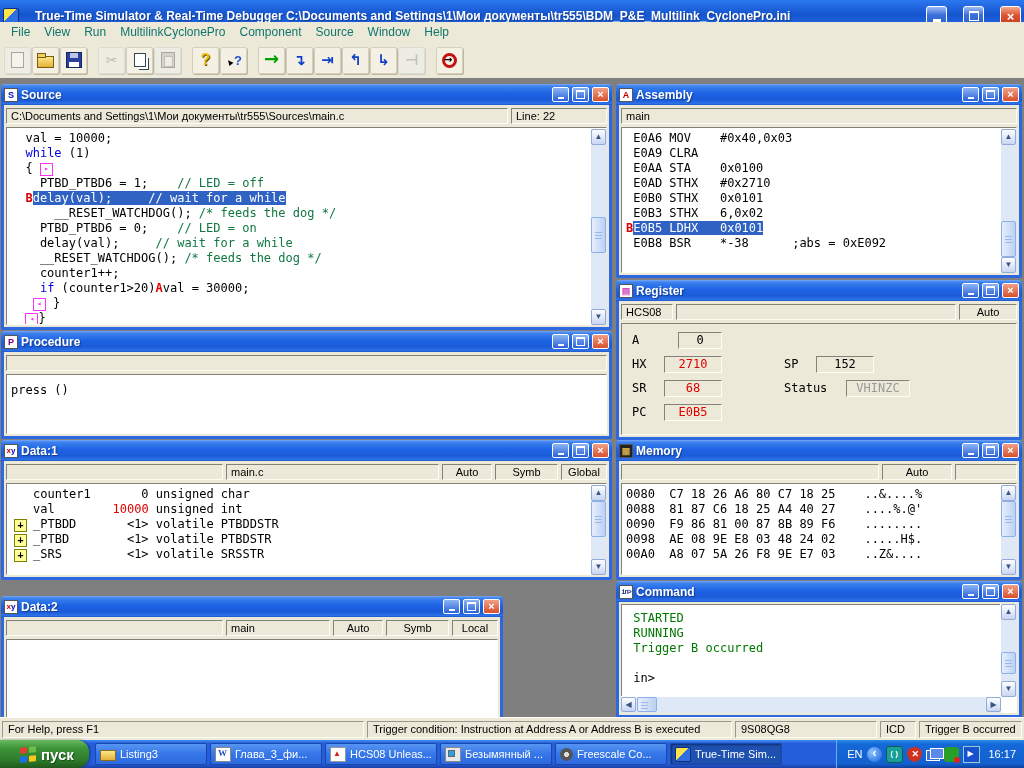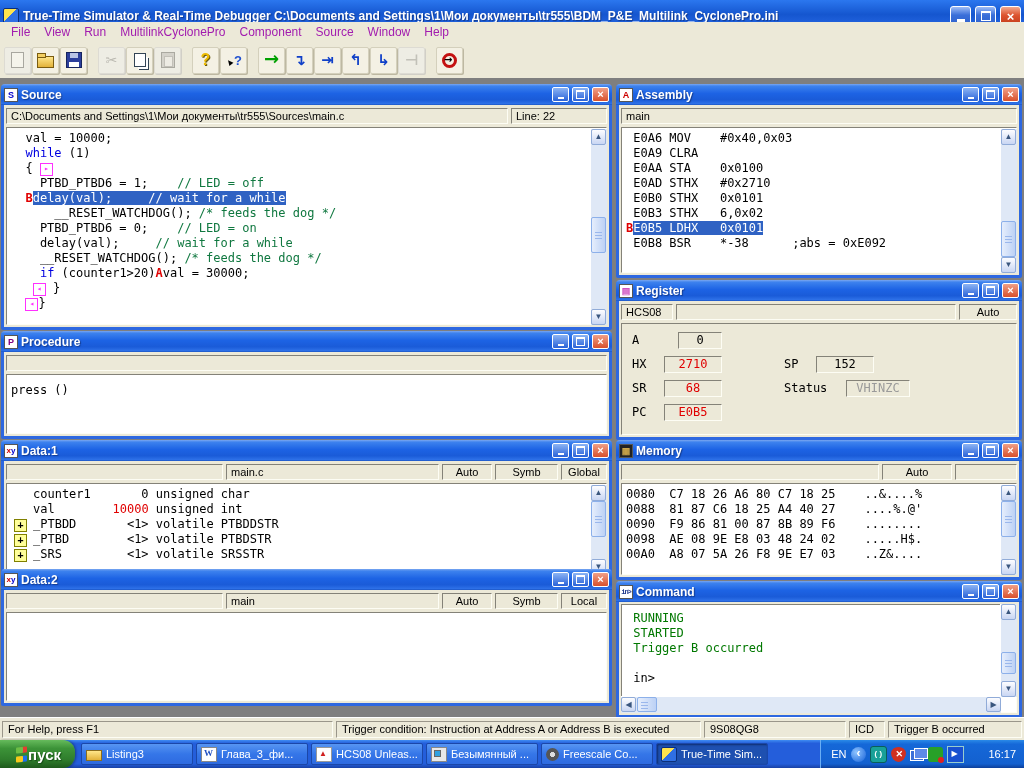--- a/index.html
+++ b/index.html
@@ -1,34 +1,34 @@
 <!DOCTYPE html>
 <html style="--selection: #2f62c3; --comment: #107840; --value-red: #e00000; --green-log: #007800;"><head>
 <meta charset="utf-8">
 <style>
   html,body{margin:0;padding:0}
   #screen{position:relative;width:1024px;height:768px;overflow:hidden;background:#7f7f7f;
     font-family:"Liberation Sans",sans-serif;-webkit-font-smoothing:none}
   
-  #titlebar{position:absolute;left:0;top:0;right:0;height:32px;display:flex;align-items:center;gap:4px;
+  #titlebar{position:absolute;left:0;top:0;right:0;height:32px;display:flex;align-items:center;gap:16px;
     padding:0 3px;background:linear-gradient(180deg,#2b77ef 0%,#1556cf 45%,#2566e2 85%,#10409c 100%)}
   #titlebar .cap{flex:1;color:#fff;font:bold 12px "Liberation Sans",sans-serif;text-shadow:1px 1px 1px #123a8c;
     white-space:nowrap;overflow:hidden}
   .appico{width:16px;height:16px;border-radius:2px;background:linear-gradient(135deg,#ffe34d 0 45%,#2f6fe4 45% 100%);
     border:1px solid #0c2f7a;box-sizing:border-box}
   .wbtn{width:21px;height:20px;border:1px solid #fff;border-radius:3px;display:flex;align-items:center;justify-content:center;
     background:linear-gradient(180deg,#9dbcf6,#3a6fd9 45%,#2e61cd);box-sizing:border-box}
   .wbtn.close{background:linear-gradient(180deg,#f2a98e,#dd5531 45%,#c23a18)}
   .wbtn .gmin{width:8px;height:3px;background:#fff;margin-top:9px}
   .wbtn .grest{width:8px;height:7px;border:1px solid #fff;border-top-width:2px}
   .wbtn .gx{color:#fff;font:bold 13px "Liberation Sans",sans-serif;line-height:13px}
   
   #menubar{position:absolute;left:0;top:22px;right:0;height:20px;background:#ece9d8;border-bottom:1px solid #d8d4c0;
     display:flex;align-items:center;padding:0 4px}
-  .mi{font:12px "Liberation Sans",sans-serif;color:#a21caf;padding:0 7px}
+  .mi{font:12px "Liberation Sans",sans-serif;color:#0f766e;padding:0 7px}
   #toolbar{position:absolute;left:0;top:42px;right:0;height:36px;background:#ece9d8;border-bottom:1px solid #c8c4b0;
     display:flex;align-items:center;padding:0 4px;gap:1px}
   .tbtn{width:25px;height:25px;border:1px solid #d4d0bc;border-radius:2px;background:#f4f1e4;
     display:flex;align-items:center;justify-content:center;box-shadow:1px 1px 0 #bdb8a2}
   .tbtn.dis{opacity:.5;filter:grayscale(1)}
   .tsep{width:9px;height:25px}
   .tico{display:block;position:relative}
   .ico-new{width:11px;height:14px;background:#fff;border:1px solid #667}
   .ico-open{width:15px;height:10px;background:linear-gradient(#ffe68a,#e2b23a);border:1px solid #7a5c10;margin-top:4px}
   .ico-open::before{content:"";position:absolute;left:-1px;top:-4px;width:7px;height:3px;background:#f3cf62;border:1px solid #7a5c10}
@@ -123,25 +123,25 @@
   .rbox.w58{width:58px}
   .rbox.w64{width:64px}
   .rbox.redv{color:var(--value-red,#e00000)}
   .rbox.grayv{color:#9a9a9a}
   .rlab.ml{margin-left:62px}
   
   #statusbar{position:absolute;left:0;right:0;bottom:28px;height:22px;background:#ece9d8;border-top:1px solid #fff;
     display:flex;align-items:center;gap:3px;padding:0 2px}
   .sp{height:17px;border:1px solid;border-color:#9a968a #fdfdf4 #fdfdf4 #9a968a;font:11px "Liberation Sans",sans-serif;
     display:flex;align-items:center;padding:0 5px;white-space:nowrap;overflow:hidden;box-sizing:border-box}
-  .sp0{width:331px}.sp1{width:365px}.sp2{width:142px}.sp3{width:36px}.sp4{flex:1}
+  .sp0{width:362px}.sp1{width:365px}.sp2{width:142px}.sp3{width:36px}.sp4{flex:1}
   
   #taskbar{position:absolute;left:0;right:0;bottom:0;height:28px;
     background:linear-gradient(180deg,#3f8cf3 0%,#245edb 12%,#245edb 85%,#1941a5 100%);display:flex;align-items:center}
-  #startbtn{width:75px;height:28px;border-radius:0 12px 12px 0;display:flex;align-items:center;gap:5px;padding:0 14px 0 20px;
+  #startbtn{width:89px;height:28px;border-radius:0 12px 12px 0;display:flex;align-items:center;gap:5px;padding:0 14px 0 20px;
     background:linear-gradient(180deg,#66bb5c 0%,#3c9338 30%,#2f7d2c 70%,#1e5a1c 100%);box-sizing:border-box;
     box-shadow:1px 0 3px rgba(0,0,0,.4)}
   #startbtn .lbl{color:#fff;font:bold 15px "Liberation Sans",sans-serif;text-shadow:1px 1px 1px #174f16}
   .winflag{position:relative;width:16px;height:15px;transform:skewY(-6deg)}
   .winflag i{position:absolute;width:7px;height:6px;border-radius:1px}
   .winflag .f1{left:0;top:0;background:#e33e30}
   .winflag .f2{right:0;top:0;background:#6cbe45}
   .winflag .f3{left:0;bottom:0;background:#1a6ff0}
   .winflag .f4{right:0;bottom:0;background:#f7c91b}
   #tasks{flex:1;display:flex;align-items:center;gap:3px;padding:0 6px;overflow:hidden}
@@ -155,21 +155,21 @@
   .tk-word::after{content:"W";position:absolute;left:2px;top:0;font:bold 9px "Liberation Serif",serif;color:#2050c0}
   .tk-pdf{background:#fff;border:1px solid #999}
   .tk-pdf::after{content:"▲";position:absolute;left:2px;top:1px;font-size:8px;color:#d02020}
   .tk-paint{background:#e8e8e8;border:1px solid #888}
   .tk-paint::after{content:"";position:absolute;left:2px;top:2px;width:5px;height:5px;background:#30a0e0;border:1px solid #666}
   .tk-gear{background:radial-gradient(circle at 50% 50%,#ddd 0 25%,#555 26% 100%);border-radius:50%;width:13px}
   .tk-app{border-radius:2px;background:linear-gradient(135deg,#ffe34d 0 45%,#2f6fe4 45% 100%);border:1px solid #0c2f7a}
   #tray{height:28px;display:flex;align-items:center;gap:5px;padding:0 8px 0 10px;
     background:linear-gradient(180deg,#2a8ae8 0%,#1568d8 15%,#1360cf 85%,#0d3f9a 100%);border-left:1px solid #6aaef5}
   #lang{color:#fff;font:11px "Liberation Sans",sans-serif}
-  #clock{color:#fff;font:11px "Liberation Sans",sans-serif;margin-left:19px}
+  #clock{color:#fff;font:11px "Liberation Sans",sans-serif;margin-left:3px}
   .tri{width:15px;height:15px;display:inline-block;position:relative}
   .tr-collapse{border-radius:50%;background:radial-gradient(circle at 35% 35%,#8ec4ff,#1560d8)}
   .tr-collapse::after{content:"‹";position:absolute;left:5px;top:-1px;color:#fff;font:bold 12px/15px "Liberation Sans",sans-serif}
   .tr-agent{background:#18a098;border-radius:3px;border:1px solid #0a5e58}
   .tr-agent::after{content:"()";position:absolute;left:2px;top:1px;color:#fff;font:bold 8px/12px "Liberation Mono",monospace}
   .tr-shield{background:#d03020;border-radius:50% 50% 50% 50%/40% 40% 60% 60%}
   .tr-shield::after{content:"✕";position:absolute;left:4px;top:1px;color:#fff;font:bold 9px/13px "Liberation Sans",sans-serif}
   .tr-network{background:#3a6fd8;border:1px solid #fff;width:12px;height:9px;margin-top:3px}
   .tr-network::after{content:"";position:absolute;left:3px;top:-3px;width:12px;height:9px;background:#5c8ae8;border:1px solid #fff}
   .tr-users{background:#28a028;border-radius:3px}
@@ -282,20 +282,21 @@
         <div class="pane" style="padding-top:3px">
             <div class="cl"><span class="seg code">  val = 10000;</span></div>
             <div class="cl"><span class="seg code">  </span><span class="seg kw">while</span><span class="seg code"> (1)</span></div>
             <div class="cl"><span class="seg code">  { </span><span class="flagbox">▸</span></div>
             <div class="cl"><span class="seg code">    PTBD_PTBD6 = 1;    </span><span class="seg cm">// LED = off</span></div>
             <div class="cl"><span class="seg code">  </span><span class="seg bmark">B</span><span class="seg hl">delay(val);     // wait for a while</span></div>
             <div class="cl"><span class="seg code">      __RESET_WATCHDOG(); </span><span class="seg cm">/* feeds the dog */</span></div>
             <div class="cl"><span class="seg code">    PTBD_PTBD6 = 0;    </span><span class="seg cm">// LED = on</span></div>
             <div class="cl"><span class="seg code">    delay(val);     </span><span class="seg cm">// wait for a while</span></div>
             <div class="cl"><span class="seg code">    __RESET_WATCHDOG(); </span><span class="seg cm">/* feeds the dog */</span></div>
+            <div class="cl"><span class="seg code">    counter1++;</span></div>
             <div class="cl"><span class="seg code">    </span><span class="seg kw">if</span><span class="seg code"> (counter1&gt;20)</span><span class="seg amark">A</span><span class="seg code">val = 30000;</span></div>
             <div class="cl"><span class="seg code">   </span><span class="flagbox">◂</span><span class="seg code"> }</span></div>
             <div class="cl"><span class="seg code">  </span><span class="flagbox">◂</span><span class="seg code">}</span></div>
           </div>
         <div class="sb" style="top:24px;bottom:2px;right:2px">
           <span class="sbb up"></span>
           <span class="sbt" style="top:88px"></span>
           <span class="sbb dn"></span>
         </div>
       </div>
@@ -471,21 +472,21 @@
             <div class="cl"><span class="seg code">00A0  A8 07 5A 26 F8 9E E7 03    ..Z&amp;....</span></div>
           </div>
         <div class="sb" style="top:24px;bottom:2px;right:2px">
           <span class="sbb up"></span>
           <span class="sbt" style="top:16px"></span>
           <span class="sbb dn"></span>
         </div>
       </div>
     </div>
 
-    <div class="cw" style="left:1px;top:491px;width:611px;height:137px">
+    <div class="cw" style="left:1px;top:518px;width:502px;height:137px">
       <div class="cw-tb">
         <span class="cw-ico i-d"></span>
         <span class="cw-cap">Data:2</span>
         <span class="cw-btn">
             <span class="gmin"></span>
           </span>
         <span class="cw-btn">
             <span class="gmax"></span>
           </span>
         <span class="cw-btn close">
@@ -513,22 +514,22 @@
           </span>
         <span class="cw-btn">
             <span class="gmax"></span>
           </span>
         <span class="cw-btn close">
             <span class="gx">×</span>
           </span>
       </div>
       <div class="cw-main">
         <div class="pane nobar" style="padding-top:6px">
+            <div class="cl"><span class="seg log"> STARTED</span></div>
             <div class="cl"><span class="seg log"> RUNNING</span></div>
-            <div class="cl"><span class="seg log"> STARTED</span></div>
             <div class="cl"><span class="seg log"> Trigger B occurred</span></div>
             <div class="cl"><span class="seg code"> </span></div>
             <div class="cl"><span class="seg code"> in&gt;</span></div>
           </div>
         <div class="sb" style="top:2px;bottom:18px;right:2px">
           <span class="sbb up"></span>
           <span class="sbt" style="top:48px;height:22px"></span>
           <span class="sbb dn"></span>
         </div>
         <div class="sbh" style="left:2px;right:18px;bottom:2px">

